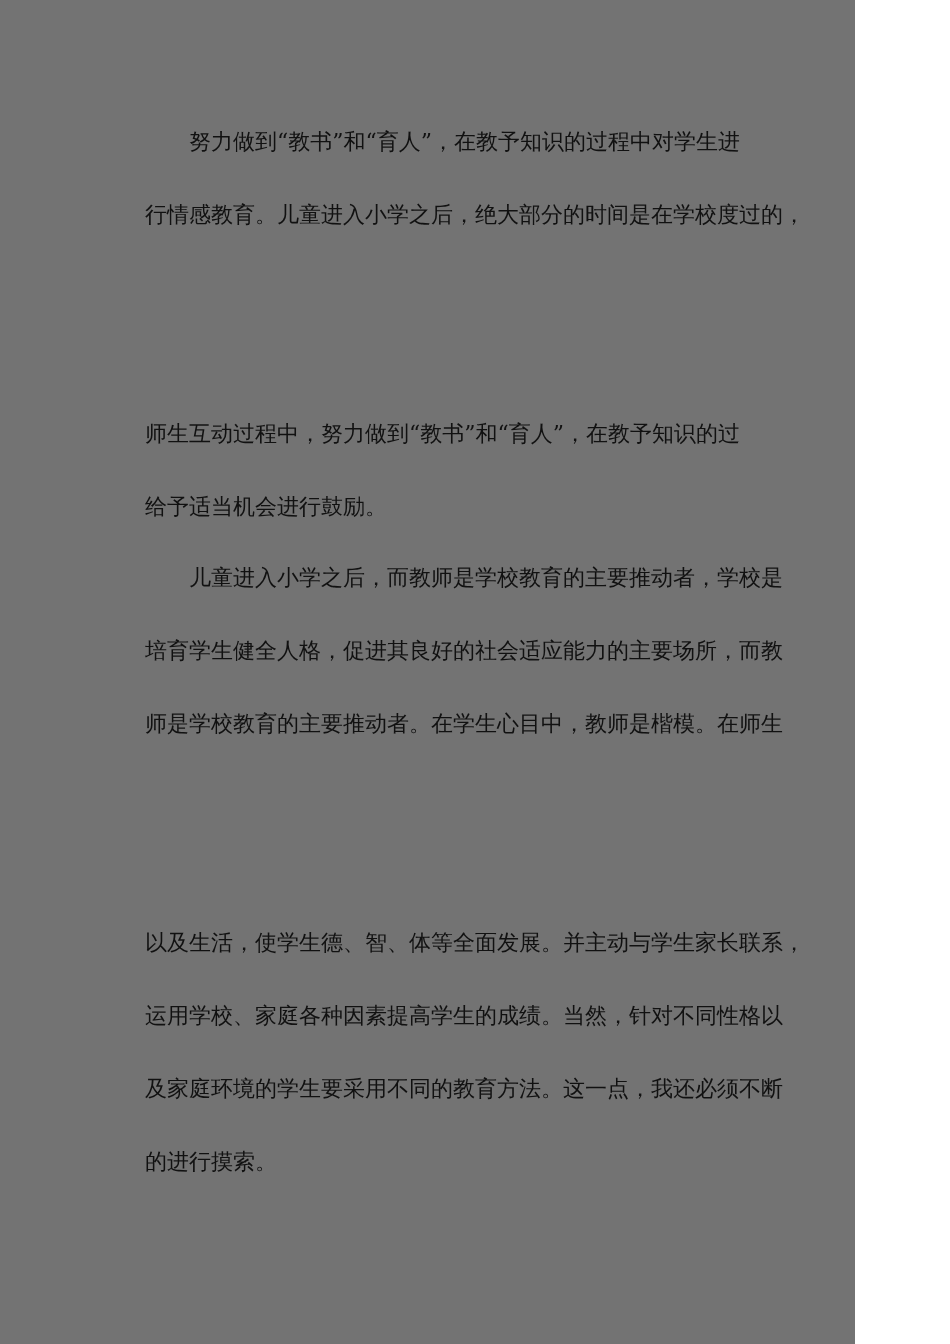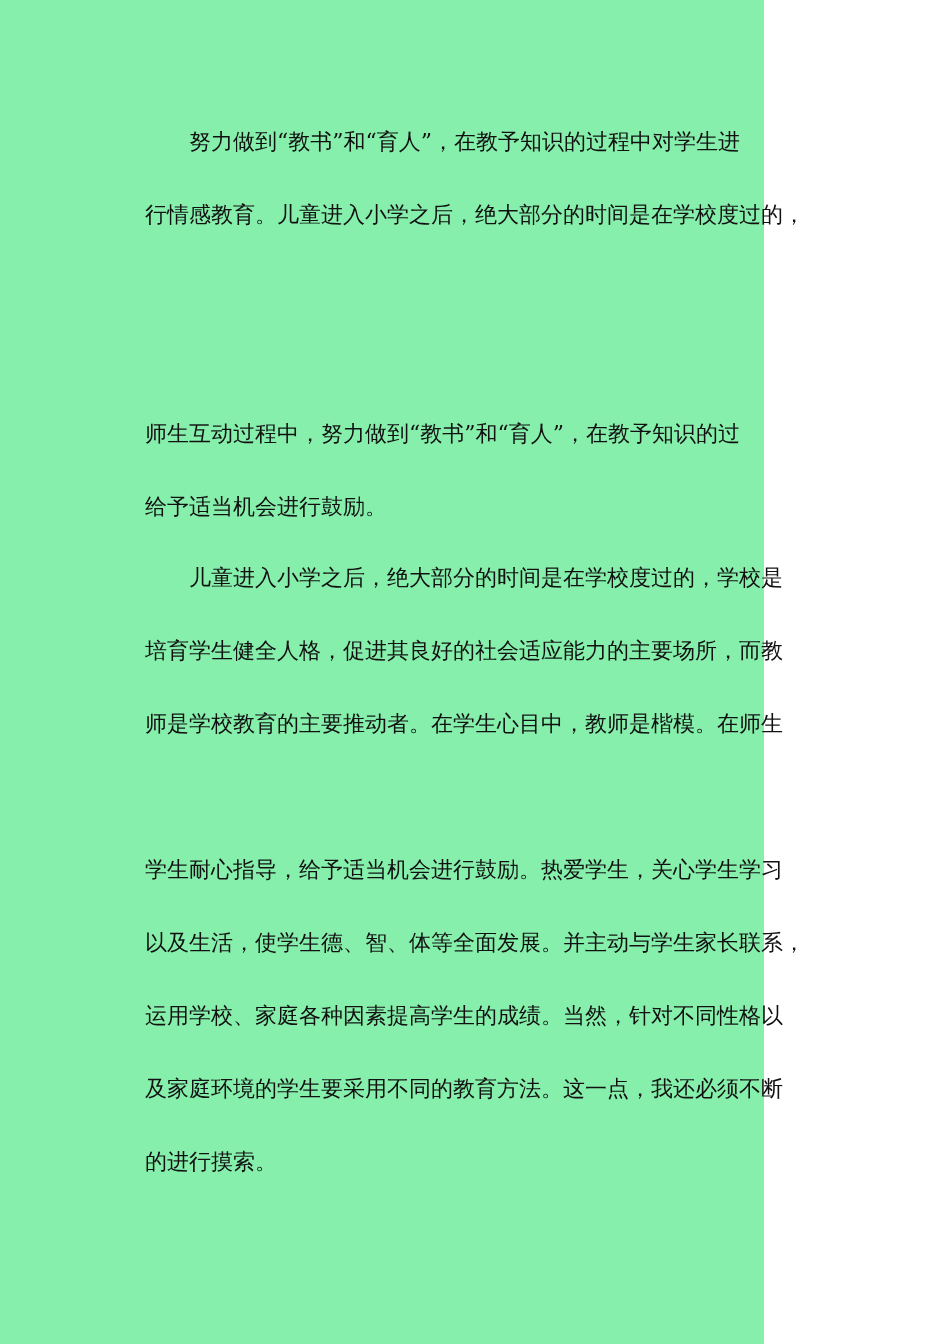--- a/index.html
+++ b/index.html
@@ -1,17 +1,17 @@
 <!DOCTYPE html>
 <html><head>
 <meta charset="utf-8">
 <style>
   html, body { margin: 0; padding: 0; background: #ffffff; }
   body { width: 950px; height: 1344px; position: relative; overflow: hidden; }
-  .page { position: absolute; left: 0; top: 0; width: 764px; height: 1344px; background: #86efac; }
+  .page { position: absolute; left: 0; top: 0; width: 855px; height: 1344px; background: #737373; }
   .line {
     position: absolute;
     left: 145px;
     white-space: nowrap;
     font-family: "DejaVu Serif", "Liberation Serif", serif;
     font-size: 22px;
     color: #111111;
     line-height: 30px;
     height: 30px;
   }
@@ -20,21 +20,20 @@
 </head>
 <body>
 
 <div class="page">
 
   <div class="line indent" style="top:127px">努力做到“教书”和“育人”，在教予知识的过程中对学生进</div>
   <div class="line" style="top:200px">行情感教育。儿童进入小学之后，绝大部分的时间是在学校度过的，</div>
   <div class="line" style="top:419px">师生互动过程中，努力做到“教书”和“育人”，在教予知识的过</div>
   <div class="line" style="top:492px">给予适当机会进行鼓励。</div>
 
-  <div class="line indent" style="top:563px">儿童进入小学之后，绝大部分的时间是在学校度过的，学校是</div>
+  <div class="line indent" style="top:563px">儿童进入小学之后，而教师是学校教育的主要推动者，学校是</div>
   <div class="line" style="top:636px">培育学生健全人格，促进其良好的社会适应能力的主要场所，而教</div>
   <div class="line" style="top:709px">师是学校教育的主要推动者。在学生心目中，教师是楷模。在师生</div>
-  <div class="line" style="top:855px">学生耐心指导，给予适当机会进行鼓励。热爱学生，关心学生学习</div>
   <div class="line" style="top:928px">以及生活，使学生德、智、体等全面发展。并主动与学生家长联系，</div>
   <div class="line" style="top:1001px">运用学校、家庭各种因素提高学生的成绩。当然，针对不同性格以</div>
   <div class="line" style="top:1074px">及家庭环境的学生要采用不同的教育方法。这一点，我还必须不断</div>
   <div class="line" style="top:1147px">的进行摸索。</div>
 </div>
 
 </body></html>

